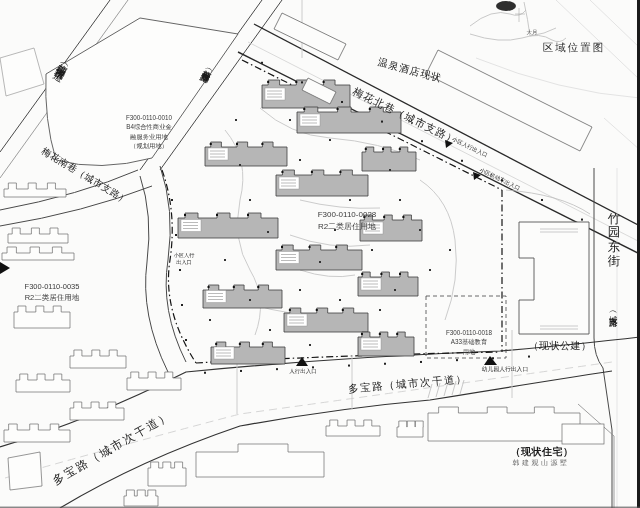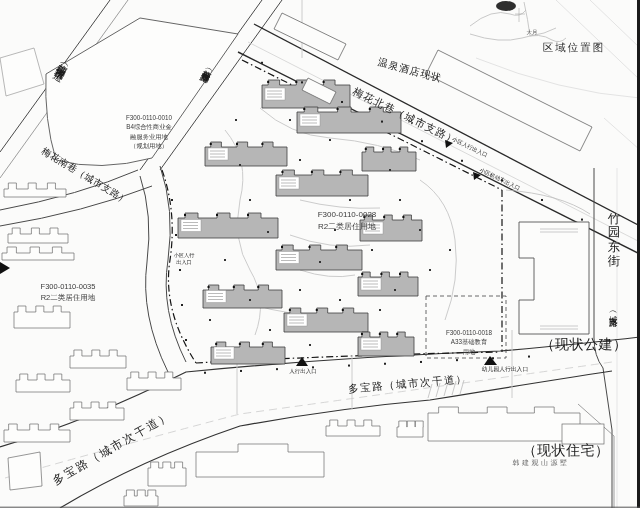--- a/index.html
+++ b/index.html
@@ -291,40 +291,40 @@
 <div class="lbl" style="left:85px;top:176px;transform:translate(-50%,-50%) rotate(31deg);font-size:9.5px;letter-spacing:0.5px;">梅花南巷（城市支路）</div>
 <div class="lbl" style="left:405px;top:116px;transform:translate(-50%,-50%) rotate(26deg);font-size:10.5px;letter-spacing:1px;">梅花北巷（城市支路）</div>
 <div class="lbl vert" style="left:613px;top:202px;transform:translateX(-50%);font-size:12.5px;letter-spacing:14px;">竹园东街</div>
 <div class="lbl vert" style="left:613px;top:308px;transform:translateX(-50%);font-size:8.5px;letter-spacing:1px;">（城市支路）</div>
 <div class="lbl" style="left:112px;top:448px;transform:translate(-50%,-50%) rotate(-30deg);font-size:11.5px;letter-spacing:2px;">多宝路（城市次干道）</div>
 <div class="lbl" style="left:408px;top:384px;transform:translate(-50%,-50%) rotate(-5deg);font-size:10.5px;letter-spacing:1.5px;">多宝路（城市次干道）</div>
 
 <div class="lbl" style="left:410px;top:70px;transform:translate(-50%,-50%) rotate(15deg);font-size:10px;letter-spacing:1px;">温泉酒店现状</div>
 <div class="lbl" style="left:574px;top:48px;transform:translate(-50%,-50%);font-size:10.5px;letter-spacing:2px;font-weight:400;color:#2b2b2b;">区域位置图</div>
 <div class="lbl" style="left:532px;top:32px;transform:translate(-50%,-50%);font-size:5.5px;color:#555;">大月</div>
-<div class="lbl" style="left:560px;top:345px;transform:translate(-50%,-50%);font-size:14px;letter-spacing:0.5px;margin-left:24px;">（现状公建）</div>
-<div class="lbl" style="left:566px;top:451px;transform:translate(-50%,-50%);font-size:14px;letter-spacing:0.5px;">（现状住宅）</div>
+<div class="lbl" style="left:560px;top:345px;transform:translate(-50%,-50%);font-size:10px;letter-spacing:0.5px;">（现状公建）</div>
+<div class="lbl" style="left:542px;top:451px;transform:translate(-50%,-50%);font-size:10px;letter-spacing:0.5px;font-weight:bold;">（现状住宅）</div>
 <div class="lbl" style="left:541px;top:463px;transform:translate(-50%,-50%);font-size:7px;letter-spacing:2.5px;color:#666;">韩建观山源墅</div>
 <div class="lbl" style="left:505px;top:369px;transform:translate(-50%,-50%);font-size:5.8px;">幼儿园人行出入口</div>
 <div class="lbl" style="left:470px;top:147px;transform:translate(-50%,-50%) rotate(26deg);font-size:5.5px;">小区人行出入口</div>
 <div class="lbl" style="left:500px;top:179px;transform:translate(-50%,-50%) rotate(26deg);font-size:5.5px;">小区机动车出入口</div>
 <div class="lbl wrap" style="left:173px;top:252px;width:22px;font-size:5.2px;">小区人行出入口</div>
 <div class="lbl" style="left:303px;top:371px;transform:translate(-50%,-50%);font-size:5.5px;">人行出入口</div>
 
 <div class="parcel" style="left:149px;top:132px;font-size:6.3px;">
   <div>F300-0110-0010</div>
   <div>B4综合性商业金</div>
   <div>融服务业用地</div>
   <div>（规划用地）</div>
 </div>
 <div class="parcel" style="left:347px;top:221px;font-size:8px;">
   <div>F300-0110-0028</div>
   <div>R2二类居住用地</div>
 </div>
-<div class="parcel" style="left:52px;top:292px;font-size:7.5px;margin-left:16px;">
+<div class="parcel" style="left:52px;top:292px;font-size:7.5px;">
   <div>F300-0110-0035</div>
   <div>R2二类居住用地</div>
 </div>
 <div class="parcel" style="left:469px;top:342px;font-size:6.3px;">
   <div>F300-0110-0018</div>
   <div>A33基础教育</div>
   <div>用地</div>
 </div>
 
 </div>

